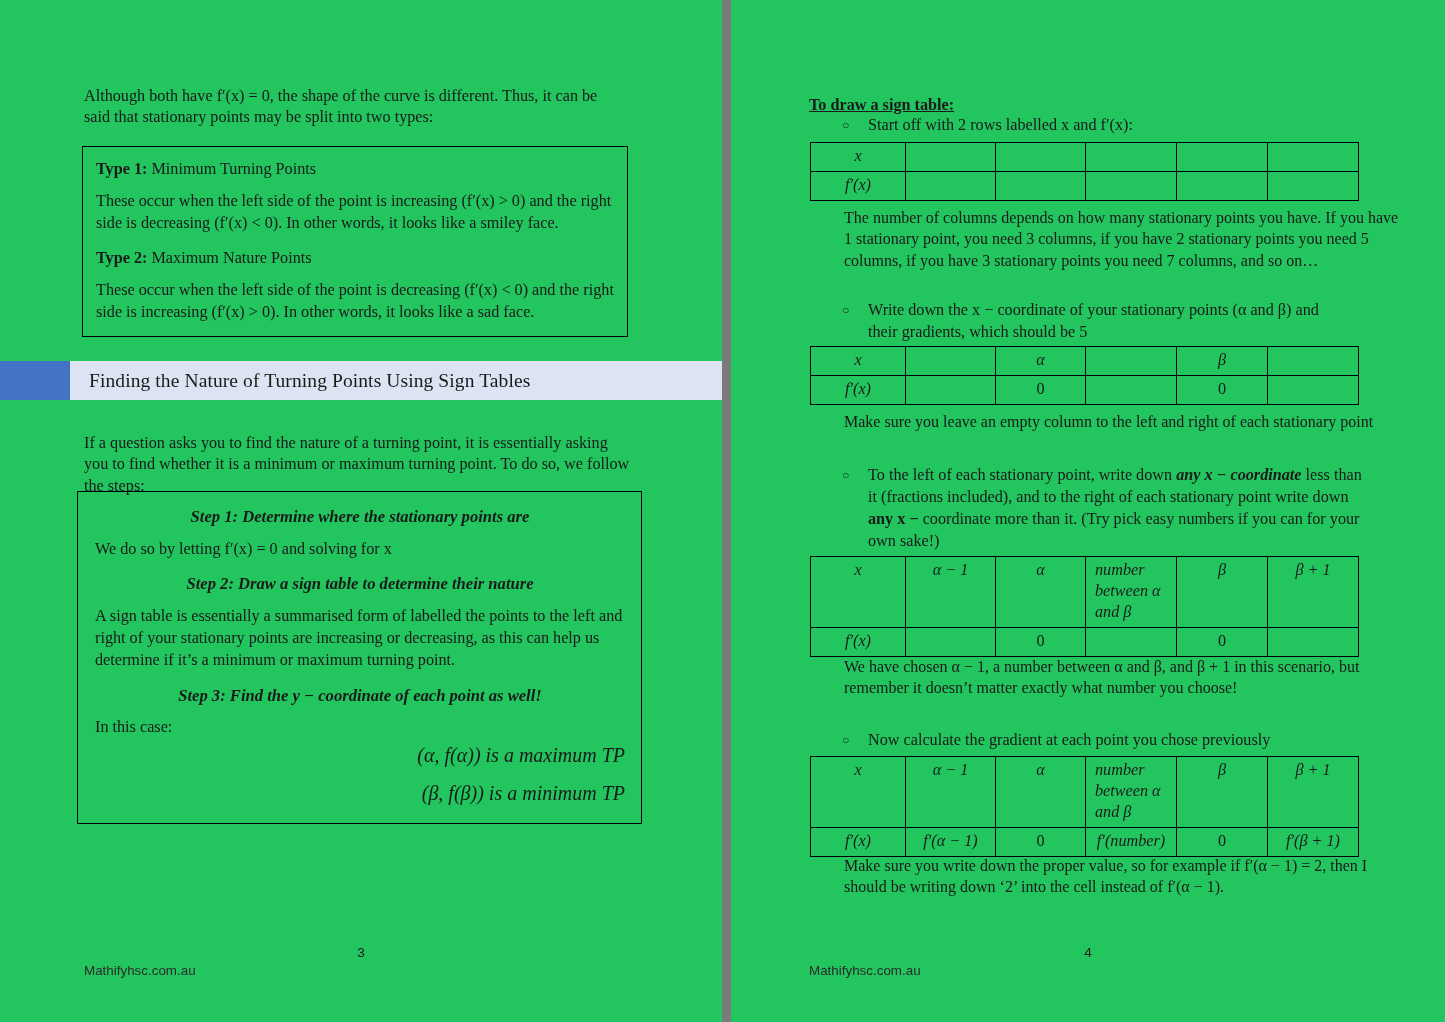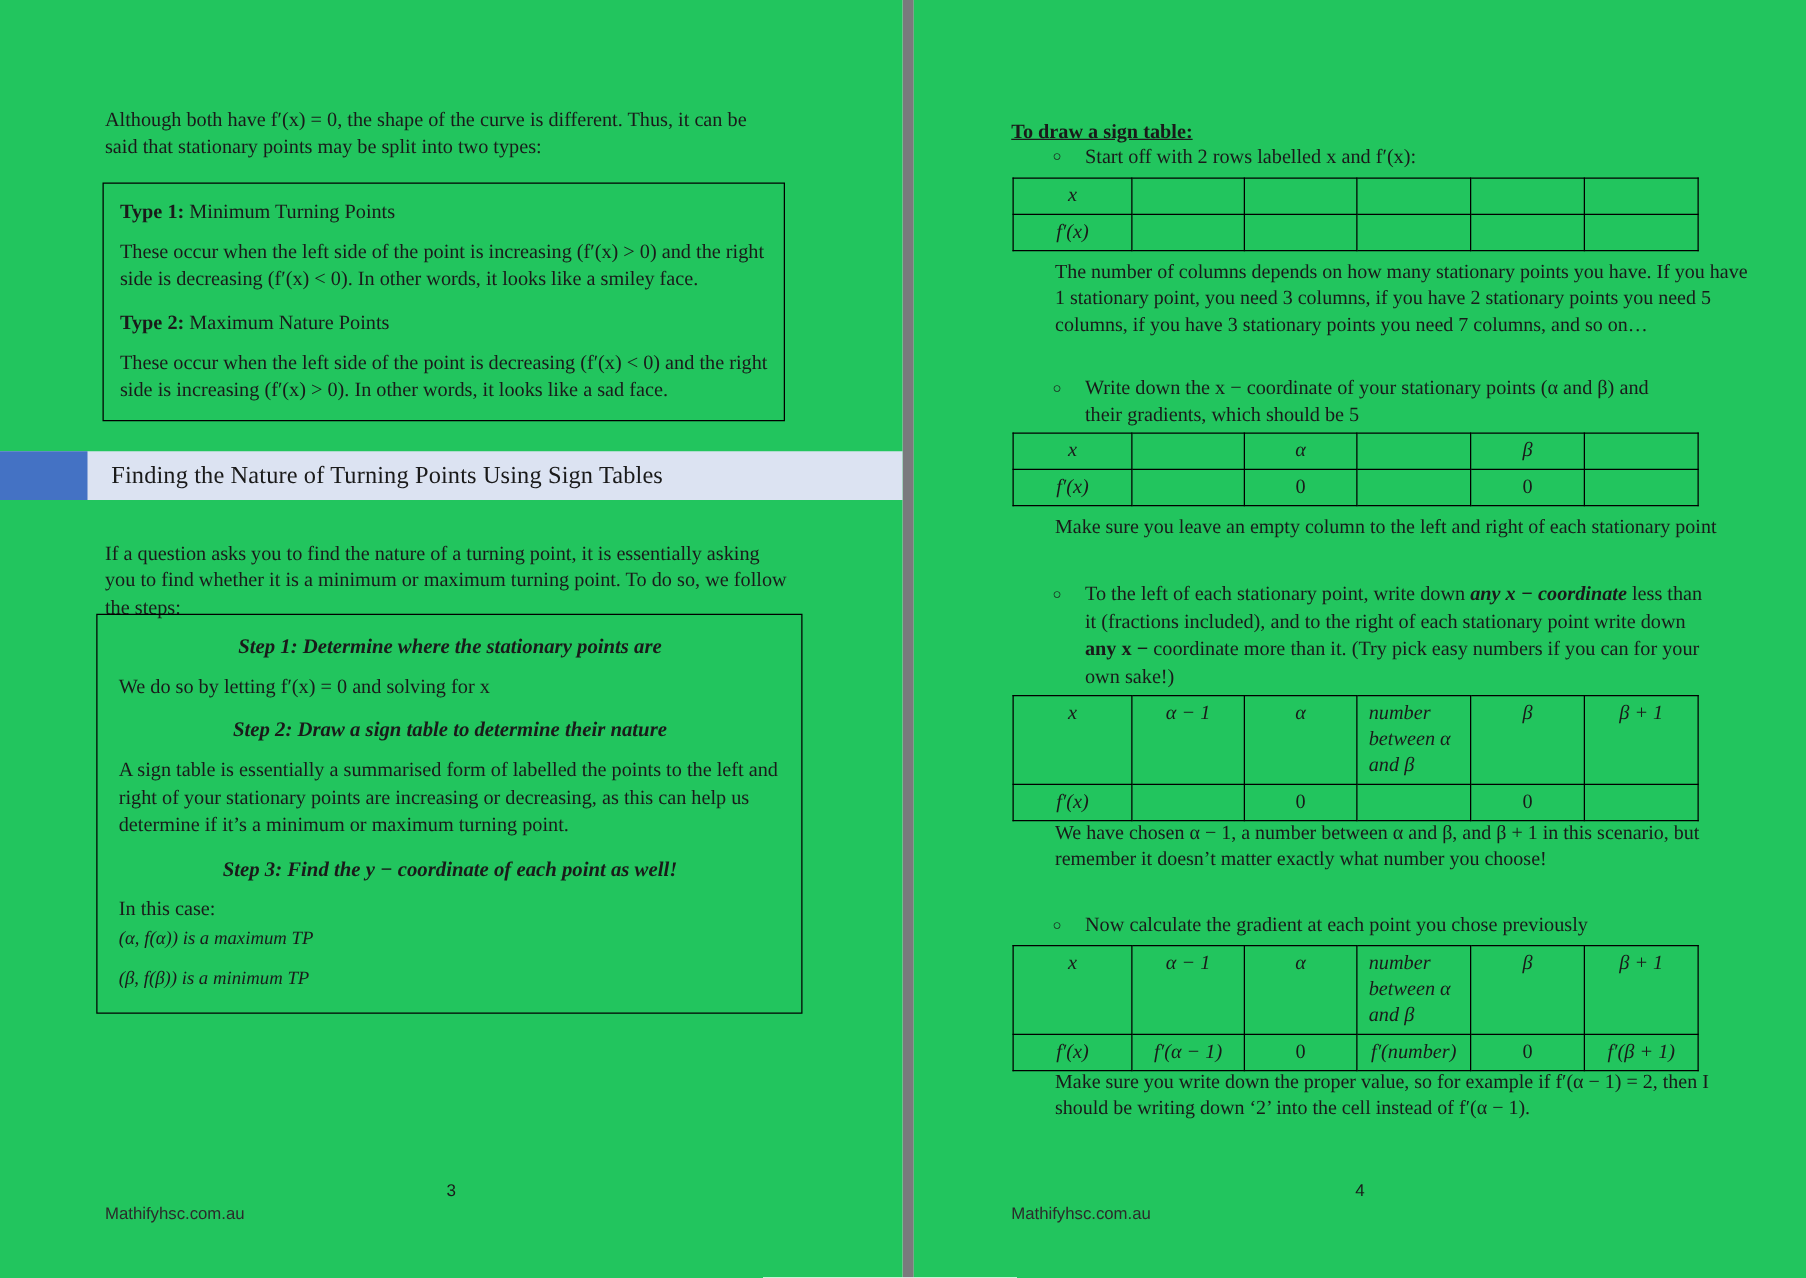--- a/index.html
+++ b/index.html
@@ -119,23 +119,23 @@
     margin: 0 0 11px 0;
     line-height: 1.3;
   }
   .step-bd {
     font-size: 16.2px;
     line-height: 1.35;
     margin: 0 0 13px 0;
   }
   .step-bd.tight { margin-bottom: 3px; }
   .case-line {
-    text-align: left;
+    text-align: right;
     font-style: italic;
-    font-size: 15px;
+    font-size: 20px;
     margin: 0 0 12px 0;
   }
   .case-line.last { margin-bottom: 0; }
   .bullet-row {
     position: absolute;
     display: flex;
     font-size: 16.2px;
     line-height: 1.35;
   }
   .bullet-mark {

